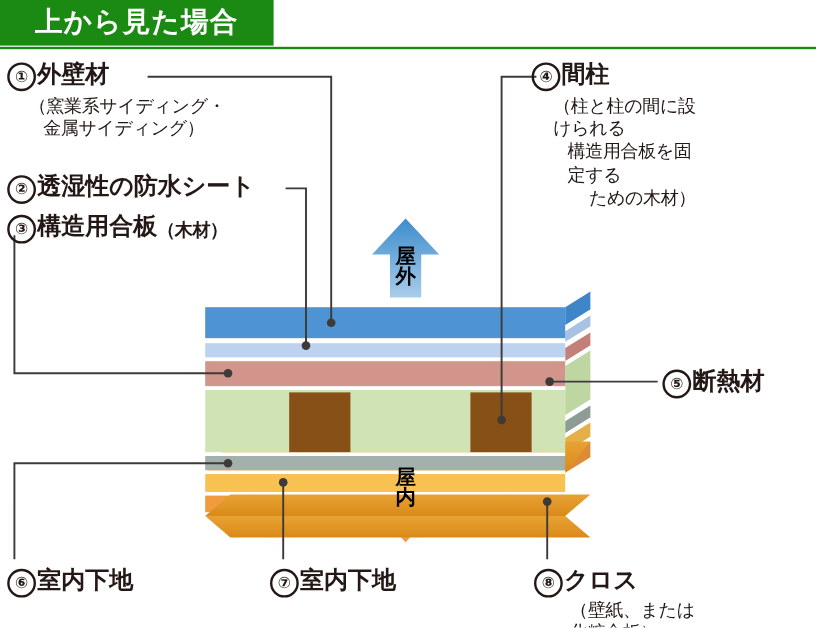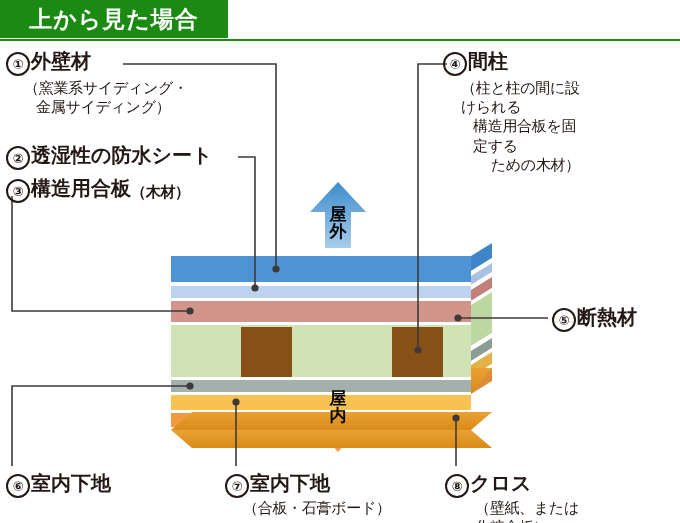--- a/index.html
+++ b/index.html
@@ -223,21 +223,20 @@
       <span class="num">⑥</span>
       <span class="ttl">室内下地</span>
     </div>
   </div>
 
   <div class="callout" style="left:225px;top:472px;">
     <div class="co-line">
       <span class="num">⑦</span>
       <span class="ttl">室内下地</span>
     </div>
-    <div class="desc" style="margin-left:18px;margin-top:1px;">（合板・石膏ボード）</div>
   </div>
 
   <div class="callout" style="left:445px;top:472px;">
     <div class="co-line">
       <span class="num">⑧</span>
       <span class="ttl">クロス</span>
     </div>
     <div class="desc" style="margin-left:30px;margin-top:1px;">（壁紙、または化粧合板）</div>
   </div>
 

